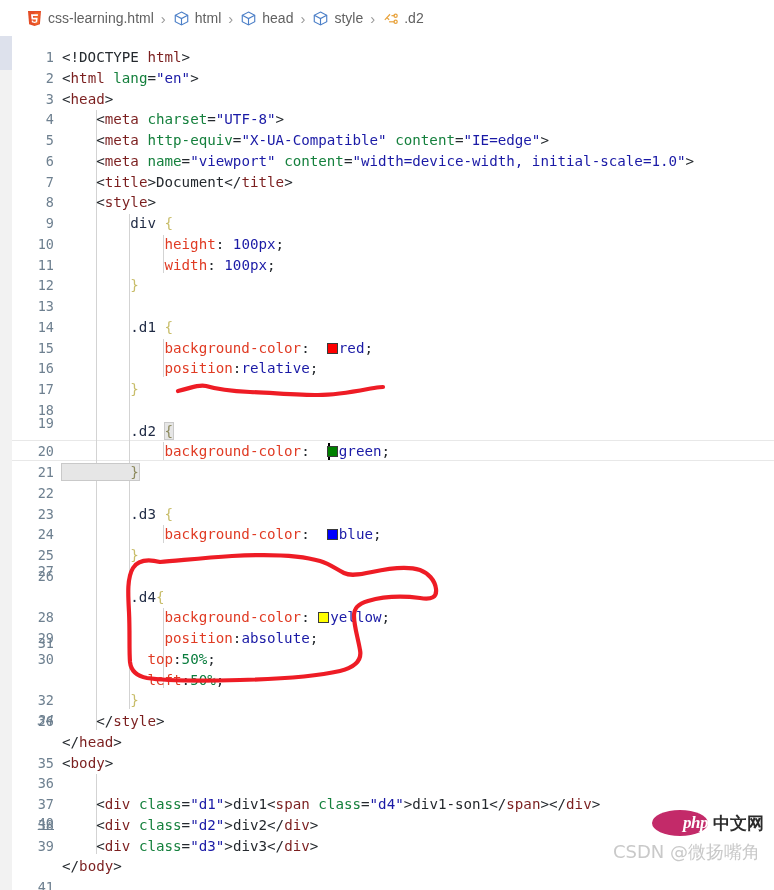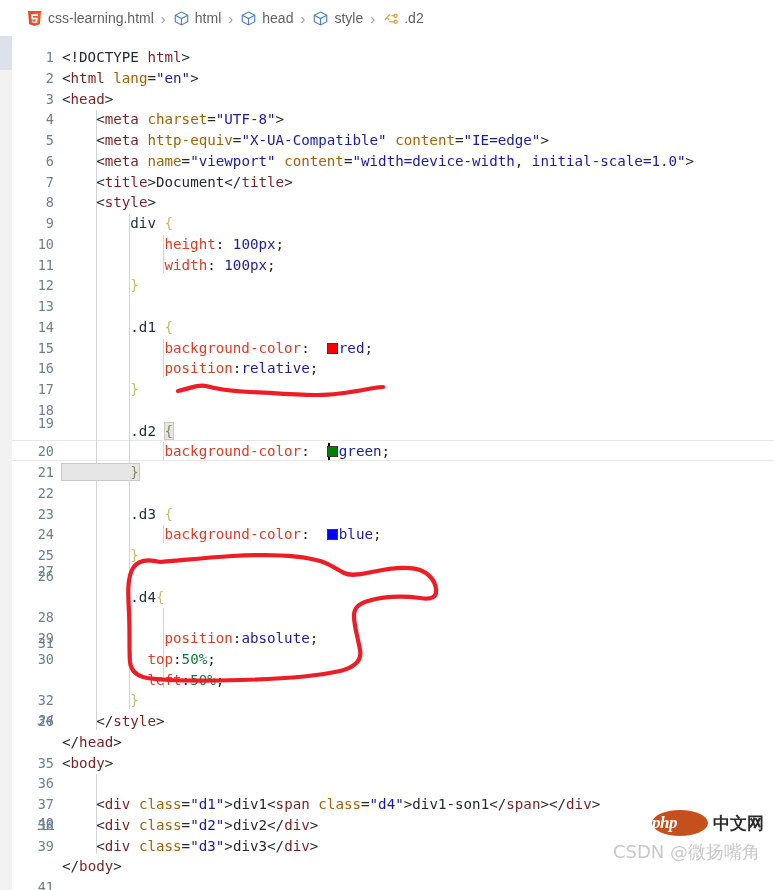--- a/index.html
+++ b/index.html
@@ -98,21 +98,21 @@
     height: 21px;
     line-height: 21px;
     white-space: pre;
     font-family: "DejaVu Sans Mono", monospace;
     font-size: 14.2px;
     color: #24292e;
   }
 
   
   .t-tag      { color: #7b1f1f; }
-  .t-attr     { color: #a16207; }
+  .t-attr     { color: #15803d; }
   .t-str      { color: #1a1aa6; }
   .t-text     { color: #24292e; }
   .t-punct    { color: #24292e; }
   .t-sel      { color: #1f2a44; }
   .t-prop     { color: #e03b24; }
   .t-val      { color: #1a1aa6; }
   .t-num      { color: #0a7d3e; }
   .t-brace    { color: #c8bd6a; }
   .t-brace-hl { color: #8d8a5e; background: #e6e6e6; outline: 1px solid #c9c9c9; }
 
@@ -168,28 +168,28 @@
     pointer-events: none;
   }
   #wm-logo {
     position: absolute;
     right: 4px; top: 0;
     display: flex;
     align-items: center;
   }
   #wm-php {
     width: 56px; height: 26px;
-    background: #c2410c;
+    background: #be185d;
     border-radius: 50%;
     color: #ffffff;
     font-family: "Liberation Serif", serif;
     font-style: italic;
     font-weight: bold;
     font-size: 17px;
-    text-align: left;
+    text-align: right;
     line-height: 26px;
     letter-spacing: -0.5px;
     opacity: .92;
   }
   #wm-cn {
     margin-left: 5px;
     font-size: 17px;
     font-weight: bold;
     color: #2b2b2b;
     font-family: "DejaVu Sans", sans-serif;
@@ -348,20 +348,21 @@
       <div class="codeline" style="top: 301.5px;"><span class="t-prop">            background-color</span><span class="t-punct">:  </span><span class="swatch" style="background: rgb(255, 0, 0);"></span><span class="t-val">red</span><span class="t-punct">;</span></div>
       <div class="codeline" style="top: 322.25px;"><span class="t-prop">            position</span><span class="t-punct">:</span><span class="t-val">relative</span><span class="t-punct">;</span></div>
       <div class="codeline" style="top: 343px;"><span class="t-brace">        }</span></div>
       <div class="codeline" style="top: 384.5px;"><span class="t-sel">        .d2 </span><span class="t-brace-hl">{</span></div>
       <div class="codeline" style="top: 405.25px;"><span class="t-prop">            background-color</span><span class="t-punct">:  </span><span class="swatch" style="background: rgb(0, 128, 0);"></span><span class="t-val">green</span><span class="t-punct">;</span></div>
       <div class="codeline" style="top: 426px;"><span class="t-brace-hl">        }</span></div>
       <div class="codeline" style="top: 467.5px;"><span class="t-sel">        .d3 </span><span class="t-brace">{</span></div>
       <div class="codeline" style="top: 488.25px;"><span class="t-prop">            background-color</span><span class="t-punct">:  </span><span class="swatch" style="background: rgb(0, 0, 255);"></span><span class="t-val">blue</span><span class="t-punct">;</span></div>
       <div class="codeline" style="top: 509px;"><span class="t-brace">        }</span></div>
       <div class="codeline" style="top: 550.5px;"><span class="t-sel">        .d4</span><span class="t-brace">{</span></div>
+      <div class="codeline" style="top: 571.25px;"><span class="t-prop">            background-color</span><span class="t-punct">: </span><span class="swatch" style="background: rgb(255, 255, 0);"></span><span class="t-val">yellow</span><span class="t-punct">;</span></div>
       <div class="codeline" style="top: 592px;"><span class="t-prop">            position</span><span class="t-punct">:</span><span class="t-val">absolute</span><span class="t-punct">;</span></div>
       <div class="codeline" style="top: 612.75px;"><span class="t-prop">          top</span><span class="t-punct">:</span><span class="t-num">50%</span><span class="t-punct">;</span></div>
       <div class="codeline" style="top: 633.5px;"><span class="t-prop">          left</span><span class="t-punct">:</span><span class="t-num">50%</span><span class="t-punct">;</span></div>
       <div class="codeline" style="top: 654.25px;"><span class="t-brace">        }</span></div>
       <div class="codeline" style="top: 675px;"><span class="t-punct">    &lt;/</span><span class="t-tag">style</span><span class="t-punct">&gt;</span></div>
       <div class="codeline" style="top: 695.75px;"><span class="t-punct">&lt;/</span><span class="t-tag">head</span><span class="t-punct">&gt;</span></div>
       <div class="codeline" style="top: 716.5px;"><span class="t-punct">&lt;</span><span class="t-tag">body</span><span class="t-punct">&gt;</span></div>
       <div class="codeline" style="top: 758px;"><span class="t-punct">    &lt;</span><span class="t-tag">div</span><span class="t-punct"> </span><span class="t-attr">class</span><span class="t-punct">=</span><span class="t-str">"d1"</span><span class="t-punct">&gt;</span><span class="t-text">div1</span><span class="t-punct">&lt;</span><span class="t-tag">span</span><span class="t-punct"> </span><span class="t-attr">class</span><span class="t-punct">=</span><span class="t-str">"d4"</span><span class="t-punct">&gt;</span><span class="t-text">div1-son1</span><span class="t-punct">&lt;/</span><span class="t-tag">span</span><span class="t-punct">&gt;&lt;/</span><span class="t-tag">div</span><span class="t-punct">&gt;</span></div>
       <div class="codeline" style="top: 778.75px;"><span class="t-punct">    &lt;</span><span class="t-tag">div</span><span class="t-punct"> </span><span class="t-attr">class</span><span class="t-punct">=</span><span class="t-str">"d2"</span><span class="t-punct">&gt;</span><span class="t-text">div2</span><span class="t-punct">&lt;/</span><span class="t-tag">div</span><span class="t-punct">&gt;</span></div>
       <div class="codeline" style="top: 799.5px;"><span class="t-punct">    &lt;</span><span class="t-tag">div</span><span class="t-punct"> </span><span class="t-attr">class</span><span class="t-punct">=</span><span class="t-str">"d3"</span><span class="t-punct">&gt;</span><span class="t-text">div3</span><span class="t-punct">&lt;/</span><span class="t-tag">div</span><span class="t-punct">&gt;</span></div>

